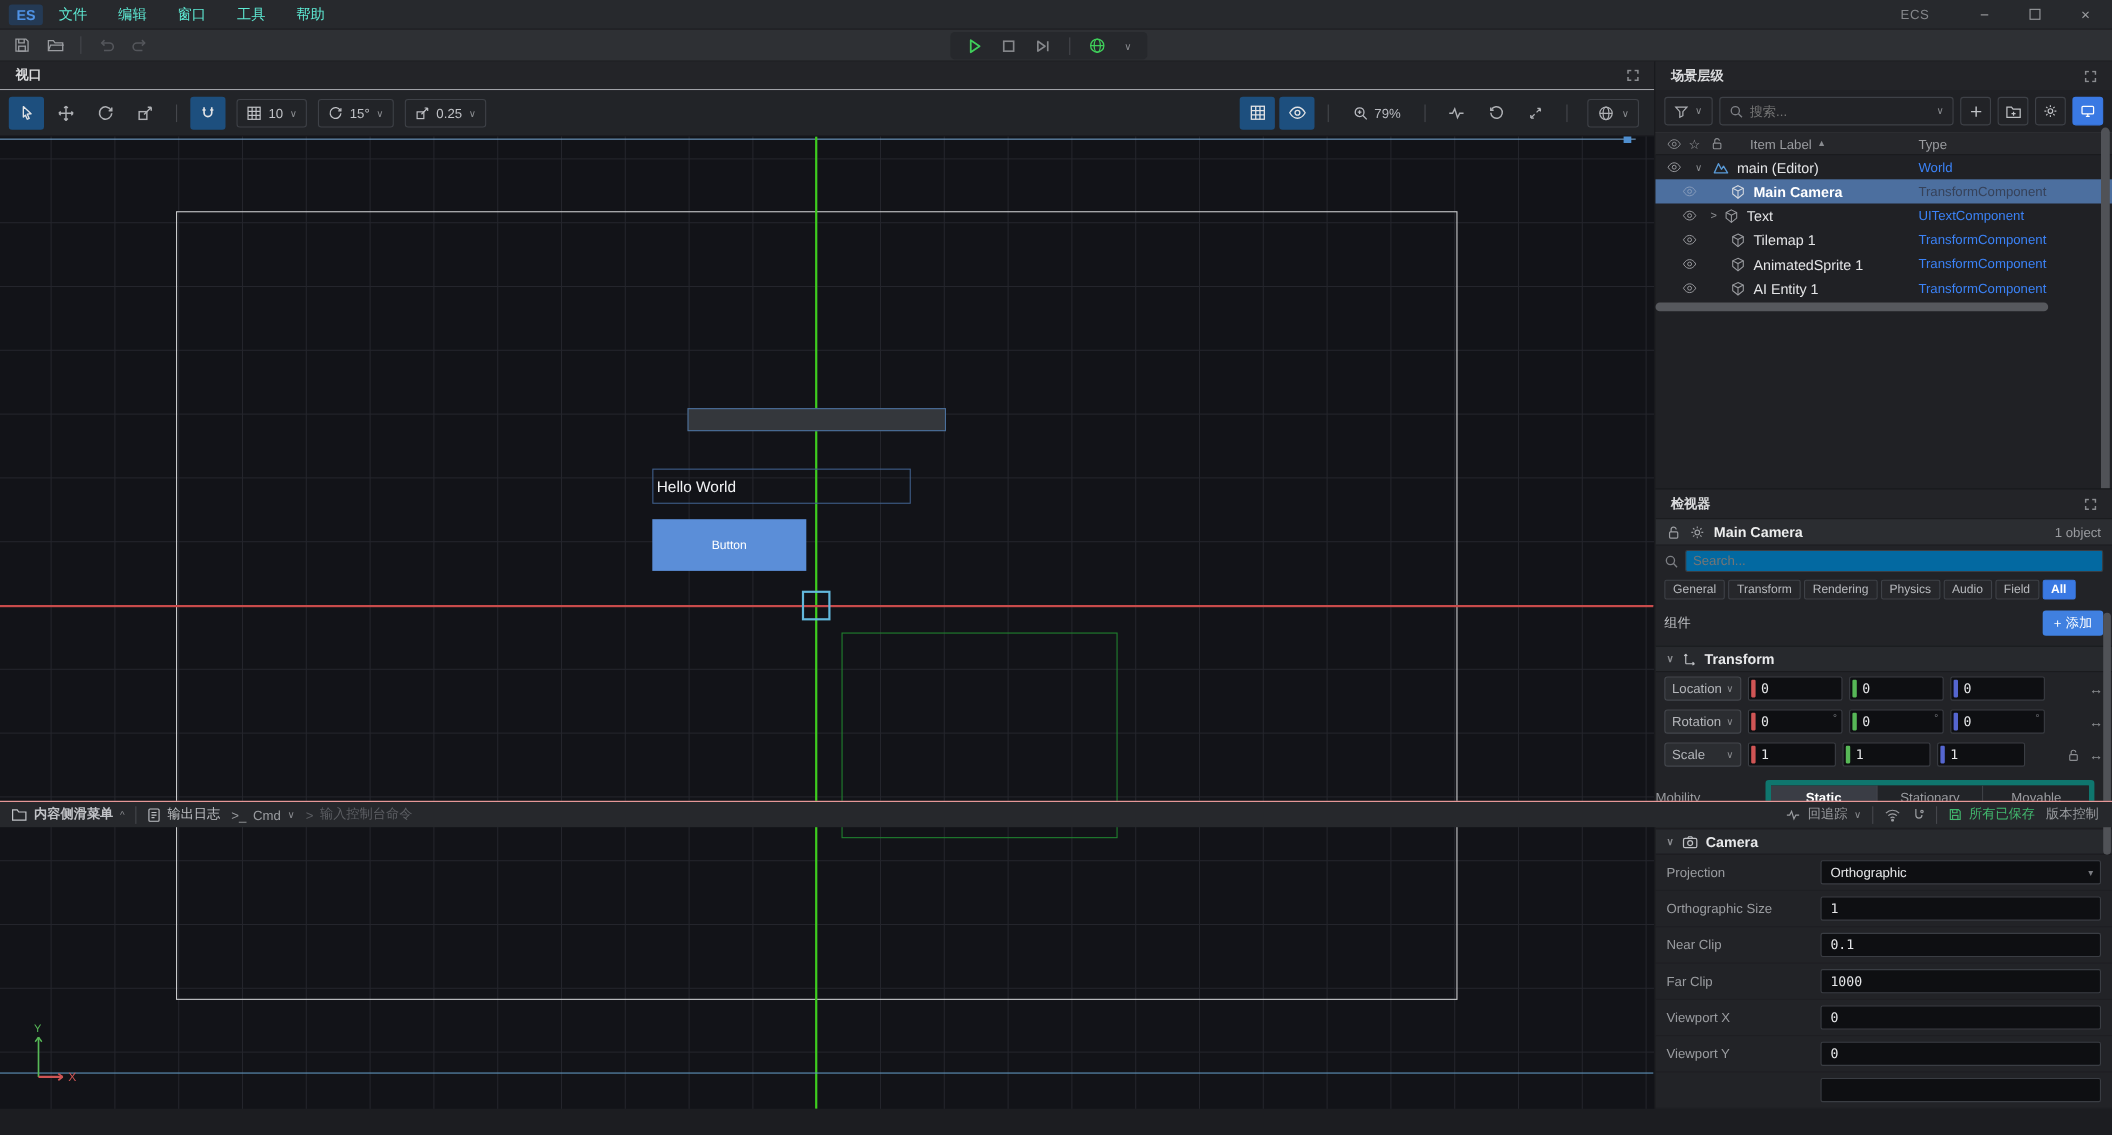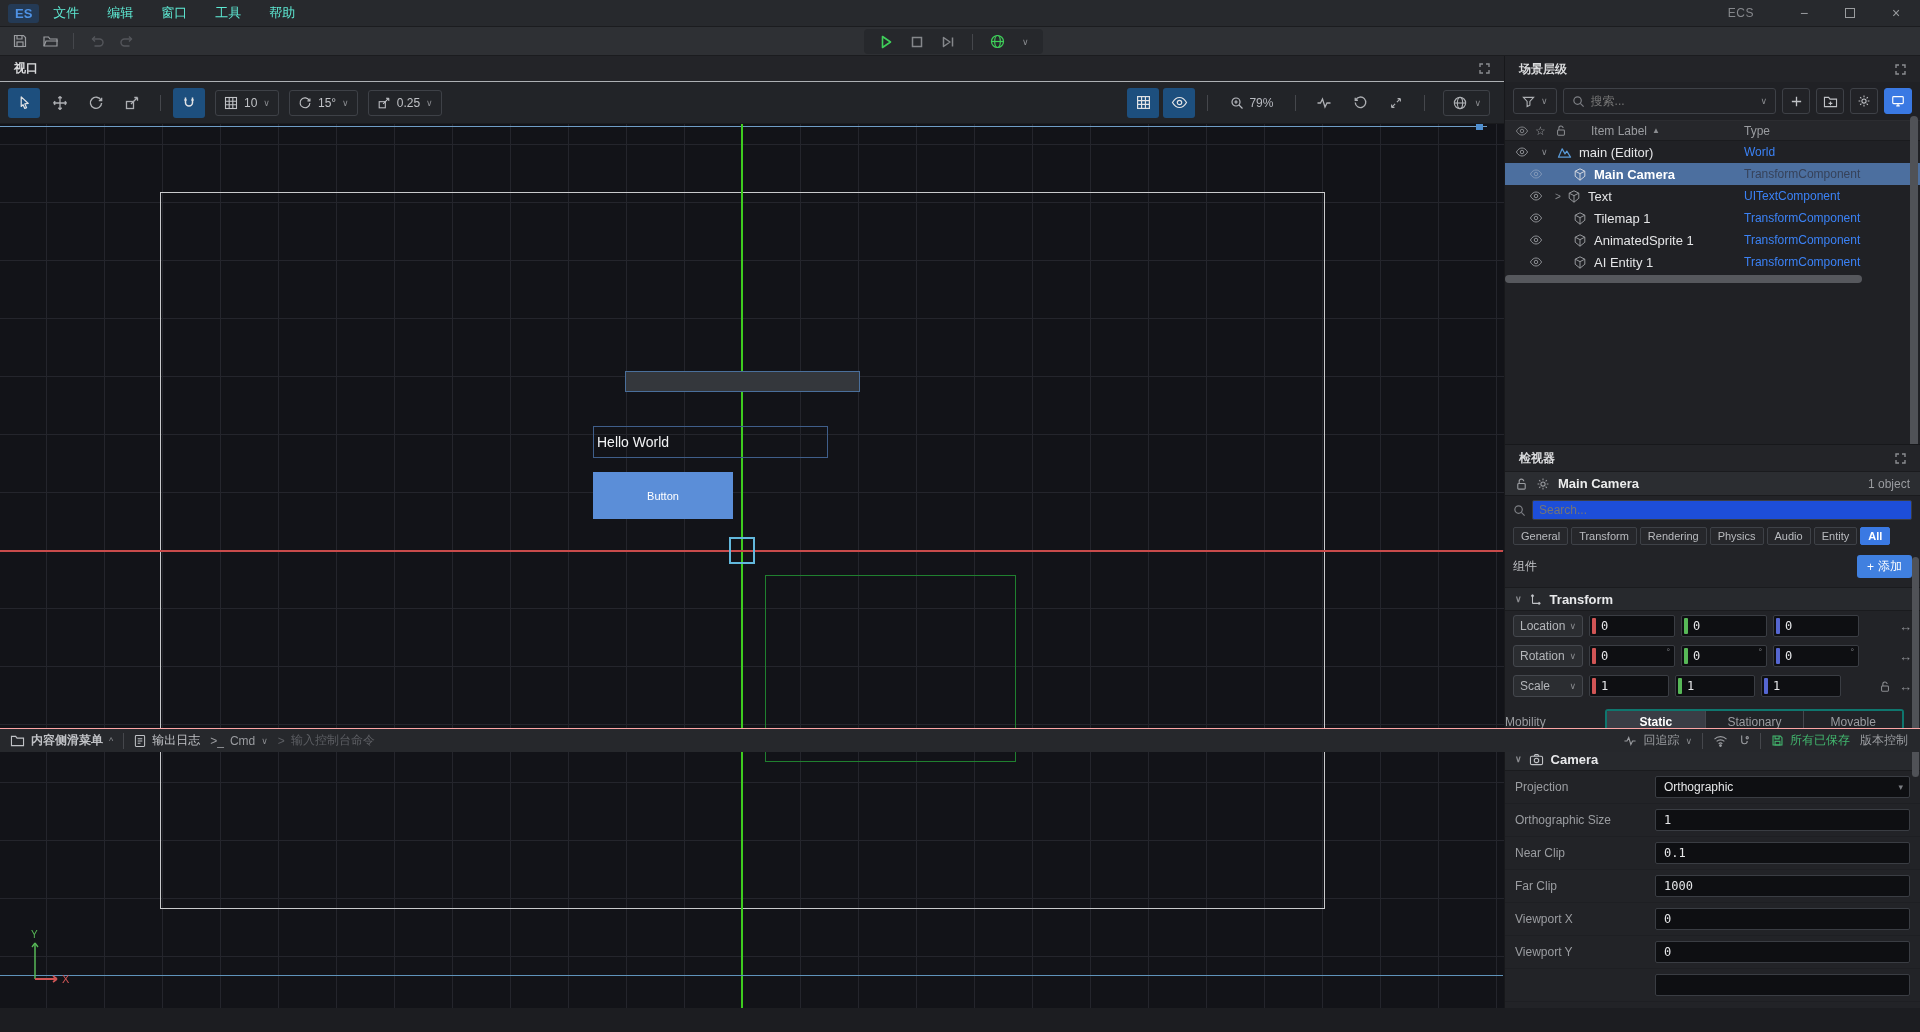--- a/index.html
+++ b/index.html
@@ -68,39 +68,39 @@
   .hscroll{height:8px;margin:2px 0 4px 0;position:relative;}
   .hscroll .thumb{position:absolute;left:0;top:0;height:8px;width:357px;background:#56585d;border-radius:4px;}
   .vscroll{position:absolute;right:2px;top:60px;width:8px;height:370px;}
   .vscroll .thumb{width:8px;height:100%;background:#505257;border-radius:4px;}
   
   .insp{flex:1;display:flex;flex-direction:column;background:#222327;border-top:1px solid #17181b;position:relative;overflow:hidden;}
   .obj-bar{height:25px;background:#2b2d31;display:flex;align-items:center;gap:8px;padding:0 10px;border-top:1px solid #1a1b1e;border-bottom:1px solid #1a1b1e;}
   .obj-name{font-weight:bold;color:#eceded;font-size:13px;}
   .obj-count{margin-left:auto;color:#9a9ca0;font-size:12px;}
   .insp-search{display:flex;align-items:center;gap:6px;padding:4px 8px;}
-  .insp-search .sfield{flex:1;height:20px;border:1px solid #3a3d43;background:#1d4ed8;border-radius:2px;display:flex;align-items:center;padding:0 6px;}
+  .insp-search .sfield{flex:1;height:20px;border:1px solid #3a3d43;background:#0369a1;border-radius:2px;display:flex;align-items:center;padding:0 6px;}
   .insp-search input{flex:1;background:transparent;border:none;outline:none;color:#c8c9cc;font-size:12px;}
   .tabs{display:flex;gap:3px;padding:3px 8px 5px;}
   .tab{border:1px solid #3e4147;border-radius:2px;padding:2px 7px;font-size:11px;color:#b9bbbf;background:#26272b;}
   .tab.active{background:#3a79e3;border-color:#3a79e3;color:#fff;font-weight:bold;}
   .comp-row{display:flex;align-items:center;padding:5px 8px;}
   .comp-label{font-size:12px;color:#c0c2c6;}
   .add-btn{margin-left:auto;background:#4080e0;color:#fff;font-size:12px;border-radius:3px;padding:3px 10px;display:flex;gap:4px;align-items:center;}
   .sect-head{height:24px;background:#27292d;display:flex;align-items:center;gap:7px;padding:0 10px;font-size:13px;font-weight:bold;color:#e8e9eb;border-top:1px solid #1a1b1e;border-bottom:1px solid #1a1b1e;margin-top:4px;}
   .trow{display:flex;align-items:center;gap:6px;padding:4px 8px;}
   .tlabel{width:70px;height:22px;border:1px solid #44474d;background:#2b2d31;border-radius:3px;display:flex;align-items:center;justify-content:space-between;padding:0 6px;font-size:12px;color:#b4b6ba;}
   .vfield{position:relative;width:86px;height:22px;background:#0e0f12;border:1px solid #3a3d43;border-radius:2px;display:flex;align-items:center;}
   .vfield .cbar{width:4px;height:16px;margin-left:2px;border-radius:1px;}
   .vfield input{width:52px;background:transparent;border:none;outline:none;color:#e6e7e9;font-size:12px;font-family:"DejaVu Sans Mono",monospace;padding-left:5px;}
   .vfield .unit{position:absolute;right:4px;top:1px;color:#7b7d82;font-size:9px;}
   .rowicons{margin-left:auto;display:flex;gap:8px;align-items:center;color:#8a8c90;}
   .mob-row{display:flex;align-items:center;padding:8px 8px 8px 0;}
   .mob-label{width:100px;color:#9b9da1;font-size:12px;}
-  .seg{flex:1;display:flex;border:2px solid #0f766e;border-radius:3px;overflow:hidden;margin-right:8px;}
+  .seg{flex:1;display:flex;border:5px solid #0f766e;border-radius:3px;overflow:hidden;margin-right:8px;}
   .seg div{flex:1;text-align:center;padding:4px 0;font-size:12px;color:#9b9da1;background:#222428;border-right:1px solid #45484e;}
   .seg div:last-child{border-right:none;}
   .seg div.active{background:#3a3d45;color:#fff;font-weight:bold;}
   .prop-row{display:flex;align-items:center;padding:0 10px;height:33px;border-bottom:1px solid #1e1f23;}
   .prop-label{width:140px;color:#9b9da1;font-size:12px;}
   .prop-input{flex:1;height:22px;background:#0e0f12;border:1px solid #3a3d43;border-radius:2px;display:flex;align-items:center;padding:0 8px;position:relative;}
   .prop-input input{width:100%;background:transparent;border:none;outline:none;color:#e6e7e9;font-size:12px;font-family:"DejaVu Sans Mono",monospace;}
   .prop-input .dd{position:absolute;right:6px;color:#7b7d82;font-size:9px;}
   .prop-input.select input{font-family:"Liberation Sans",sans-serif;}
   .insp-vscroll{position:absolute;right:1px;top:112px;width:7px;height:220px;background:#505257;border-radius:4px;}
@@ -566,21 +566,21 @@
         <div class="sfield">
             <input placeholder="Search..." style="">
           </div>
       </div>
       <div class="tabs">
         <span class="tab">General</span>
         <span class="tab">Transform</span>
         <span class="tab">Rendering</span>
         <span class="tab">Physics</span>
         <span class="tab">Audio</span>
-        <span class="tab">Entity</span>
+        <span class="tab">Field</span>
         <span class="tab active">All</span>
       </div>
       <div class="comp-row">
         <span class="comp-label">组件</span>
         <span class="add-btn">
             <span>+</span>
             <span>添加</span>
           </span>
       </div>
 

